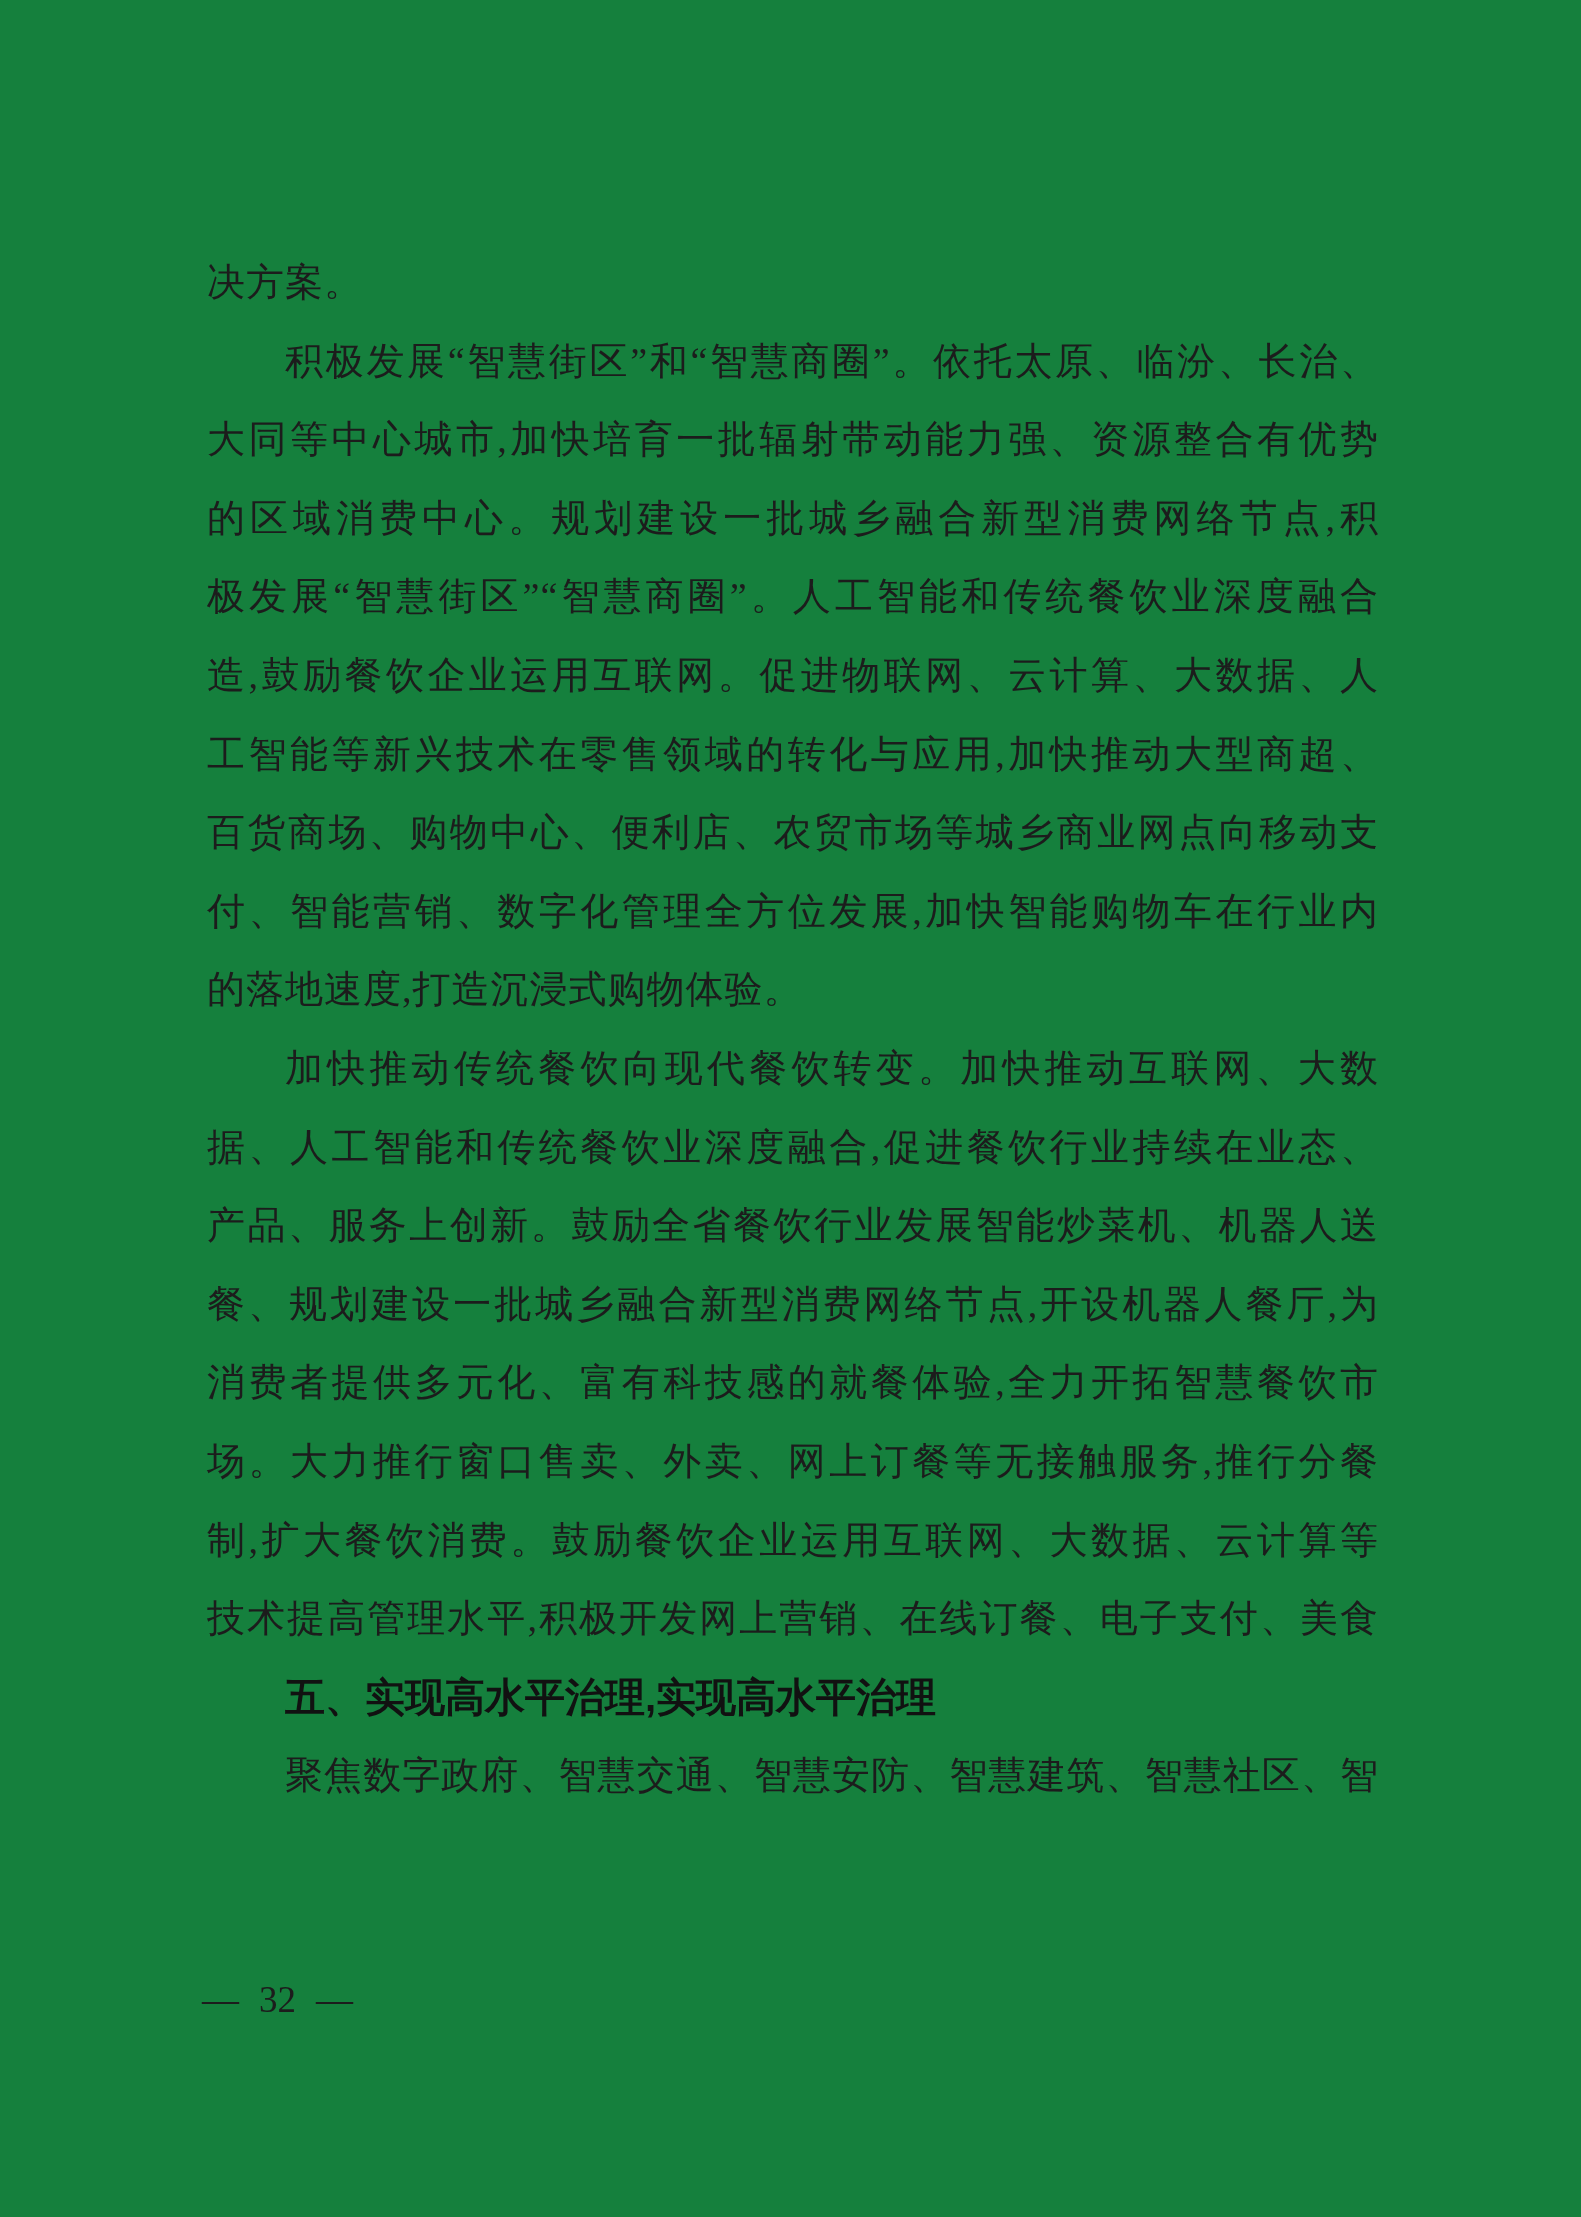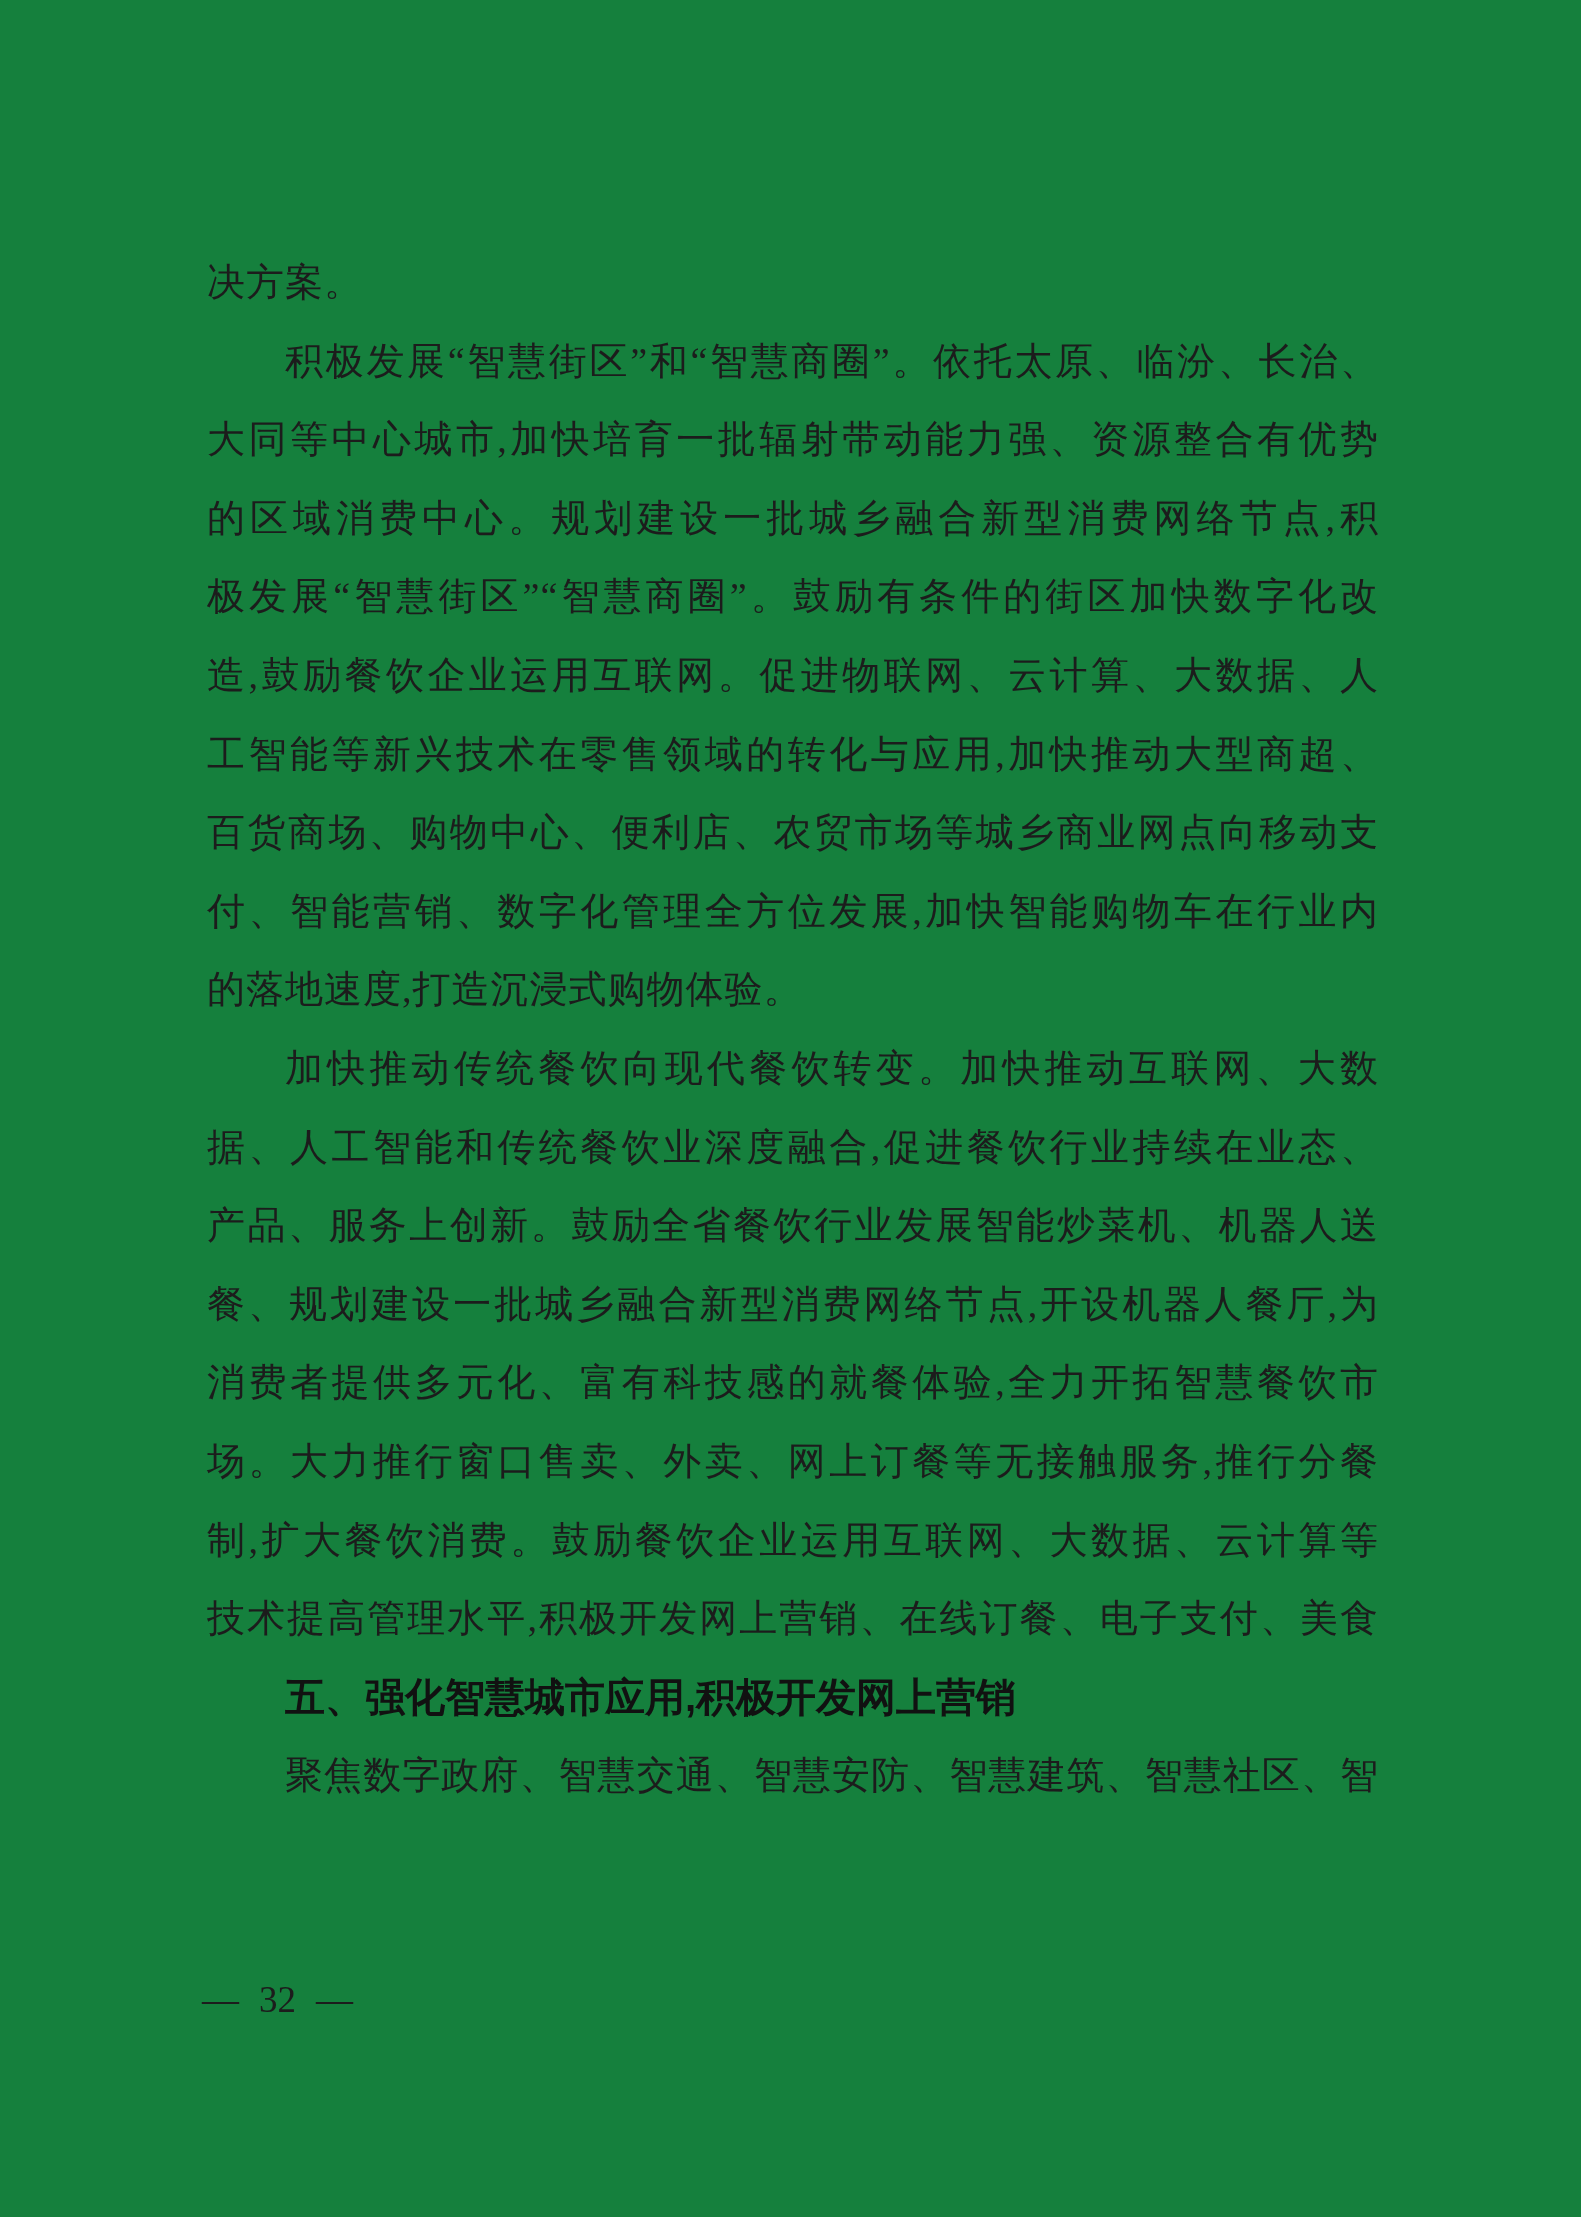--- a/index.html
+++ b/index.html
@@ -61,35 +61,35 @@
 </head>
 <body>
 
 <div class="page">
 
   <div class="text-block">
       <div class="line">决方案。</div>
       <div class="line indent justify">积极发展“智慧街区”和“智慧商圈”。依托太原、临汾、长治、</div>
       <div class="line justify">大同等中心城市,加快培育一批辐射带动能力强、资源整合有优势</div>
       <div class="line justify">的区域消费中心。规划建设一批城乡融合新型消费网络节点,积</div>
-      <div class="line justify">极发展“智慧街区”“智慧商圈”。鼓励有条件的街区加快数字化改</div>
+      <div class="line justify">极发展“智慧街区”“智慧商圈”。人工智能和传统餐饮业深度融合</div>
       <div class="line justify">造,鼓励餐饮企业运用互联网。促进物联网、云计算、大数据、人</div>
       <div class="line justify">工智能等新兴技术在零售领域的转化与应用,加快推动大型商超、</div>
       <div class="line justify">百货商场、购物中心、便利店、农贸市场等城乡商业网点向移动支</div>
       <div class="line justify">付、智能营销、数字化管理全方位发展,加快智能购物车在行业内</div>
       <div class="line">的落地速度,打造沉浸式购物体验。</div>
       <div class="line indent justify">加快推动传统餐饮向现代餐饮转变。加快推动互联网、大数</div>
       <div class="line justify">据、人工智能和传统餐饮业深度融合,促进餐饮行业持续在业态、</div>
       <div class="line justify">产品、服务上创新。鼓励全省餐饮行业发展智能炒菜机、机器人送</div>
       <div class="line justify">餐、规划建设一批城乡融合新型消费网络节点,开设机器人餐厅,为</div>
       <div class="line justify">消费者提供多元化、富有科技感的就餐体验,全力开拓智慧餐饮市</div>
       <div class="line justify">场。大力推行窗口售卖、外卖、网上订餐等无接触服务,推行分餐</div>
       <div class="line justify">制,扩大餐饮消费。鼓励餐饮企业运用互联网、大数据、云计算等</div>
       <div class="line justify">技术提高管理水平,积极开发网上营销、在线订餐、电子支付、美食</div>
-      <div class="line indent heading">五、强化智慧城市应用,积极开发网上营销</div>
+      <div class="line indent heading">五、实现高水平治理,实现高水平治理</div>
       <div class="line indent justify">聚焦数字政府、智慧交通、智慧安防、智慧建筑、智慧社区、智</div>
     </div>
 
   <div class="page-footer">
     <span>—</span>
     <span>32</span>
     <span>—</span>
   </div>
 
 </div>

